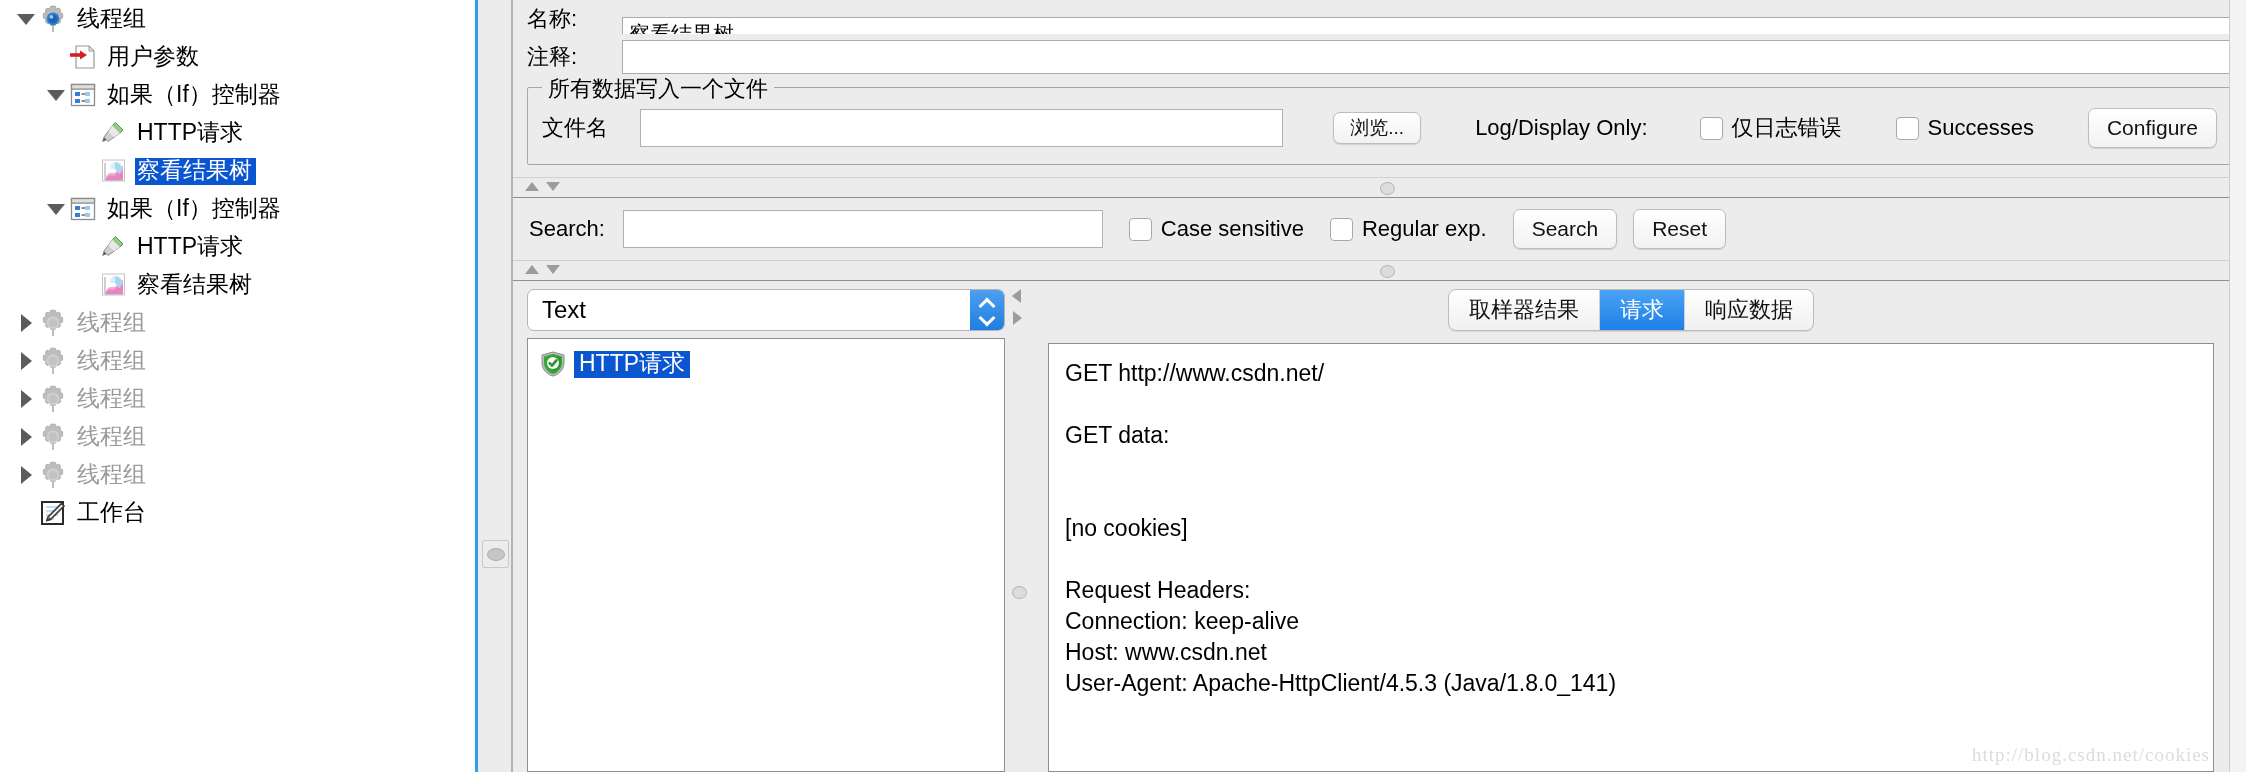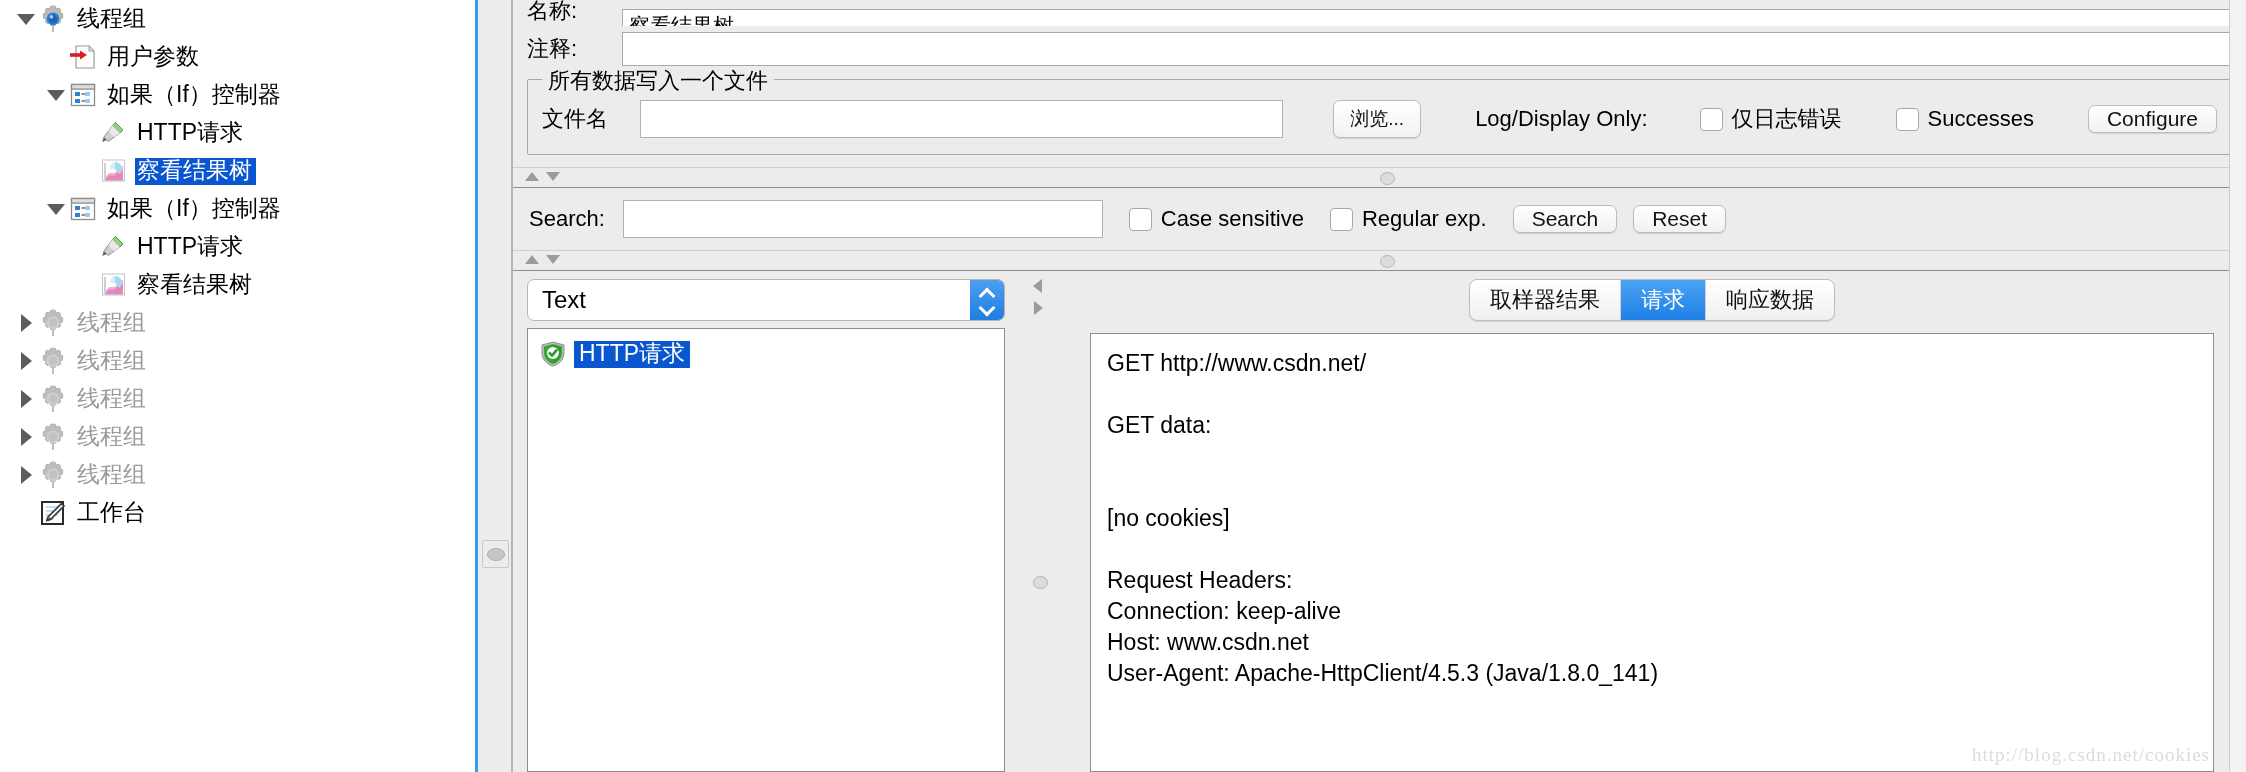--- a/index.html
+++ b/index.html
@@ -149,21 +149,21 @@
     border: 1px solid #a9a9a9;
     font-size: 21px;
     line-height: 32px;
     padding: 0 6px;
     box-sizing: border-box;
     color: #000;
   }
 
   
   #row-name {
-    height: 26px;
+    height: 34px;
     overflow: hidden;
     align-items: flex-end;
     padding-bottom: 0;
   }
   #row-name .txt-input {
     height: 34px;
     margin-bottom: -17px;
   }
   #row-comment { height: 46px; }
 
@@ -202,30 +202,30 @@
     box-sizing: border-box;
   }
 
   .btn {
     background: linear-gradient(#ffffff, #f2f2f2);
     border: 1px solid #bcbcbc;
     border-radius: 7px;
     font-size: 21px;
     font-family: "Liberation Sans", sans-serif;
     color: #121212;
-    height: 28px;
+    height: 40px;
     padding: 0 18px;
     box-sizing: border-box;
     white-space: nowrap;
     box-shadow: 0 1px 1px rgba(0,0,0,0.12);
     display: inline-flex;
     align-items: center;
     justify-content: center;
   }
-  .btn.small { font-size: 19px; height: 38px; padding: 0 16px; }
+  .btn.small { font-size: 19px; height: 32px; padding: 0 16px; }
 
   .cb-wrap {
     display: inline-flex;
     align-items: center;
     white-space: nowrap;
     font-size: 22px;
   }
   .cb-box {
     width: 23px; height: 23px;
     background: #ffffff;
@@ -298,21 +298,20 @@
 
   
   #results-area {
     flex: 1 1 auto;
     display: flex;
     flex-direction: row;
     background: #ececec;
     position: relative;
     border-top: 1px solid #8e8e8e;
     overflow: hidden;
-    gap: 21px;
   }
 
   #left-results {
     width: 495px;
     flex: 0 0 495px;
     display: flex;
     flex-direction: column;
     padding: 8px 0 0 14px;
     box-sizing: border-box;
   }

